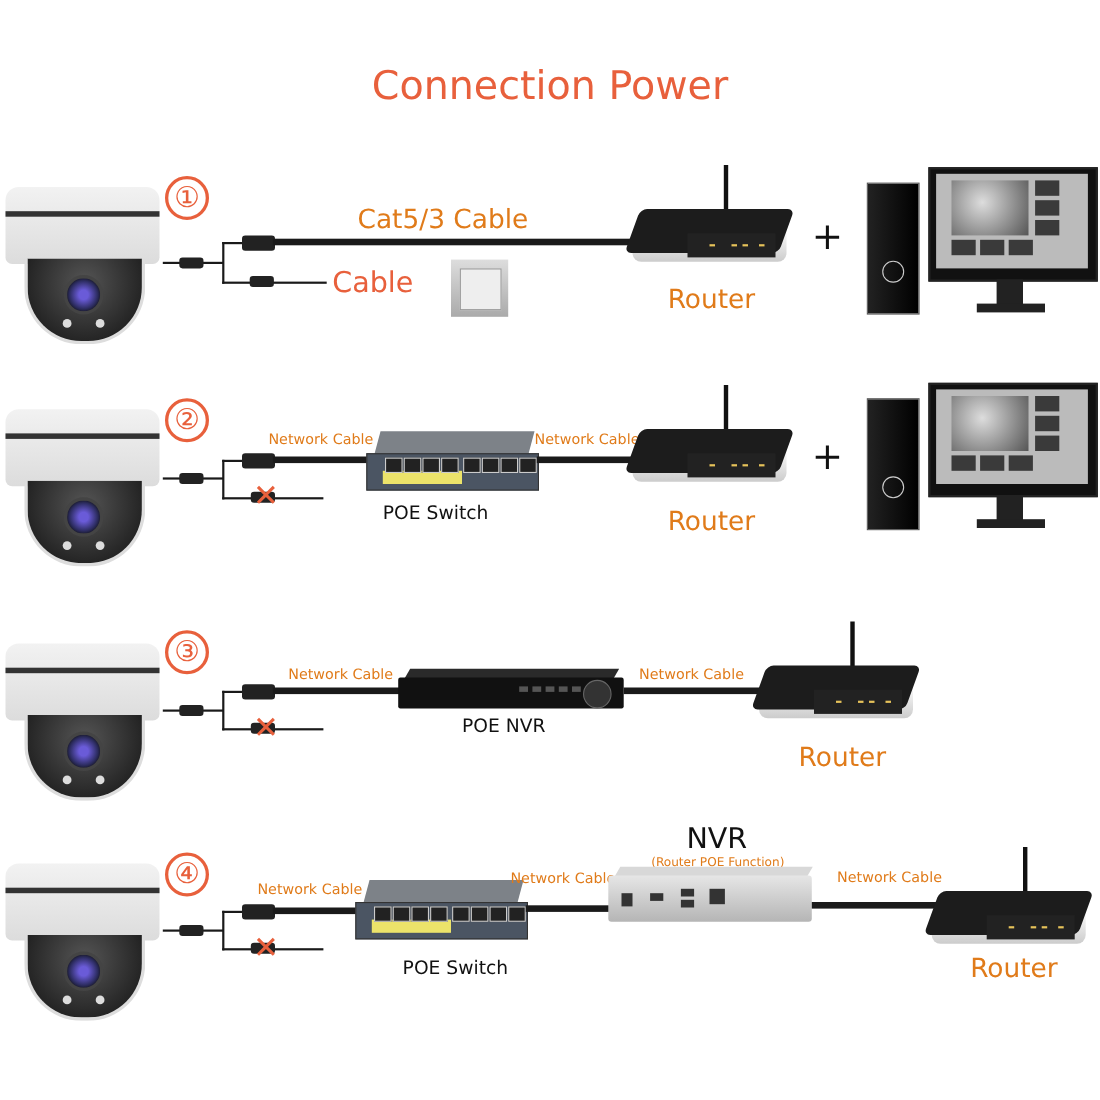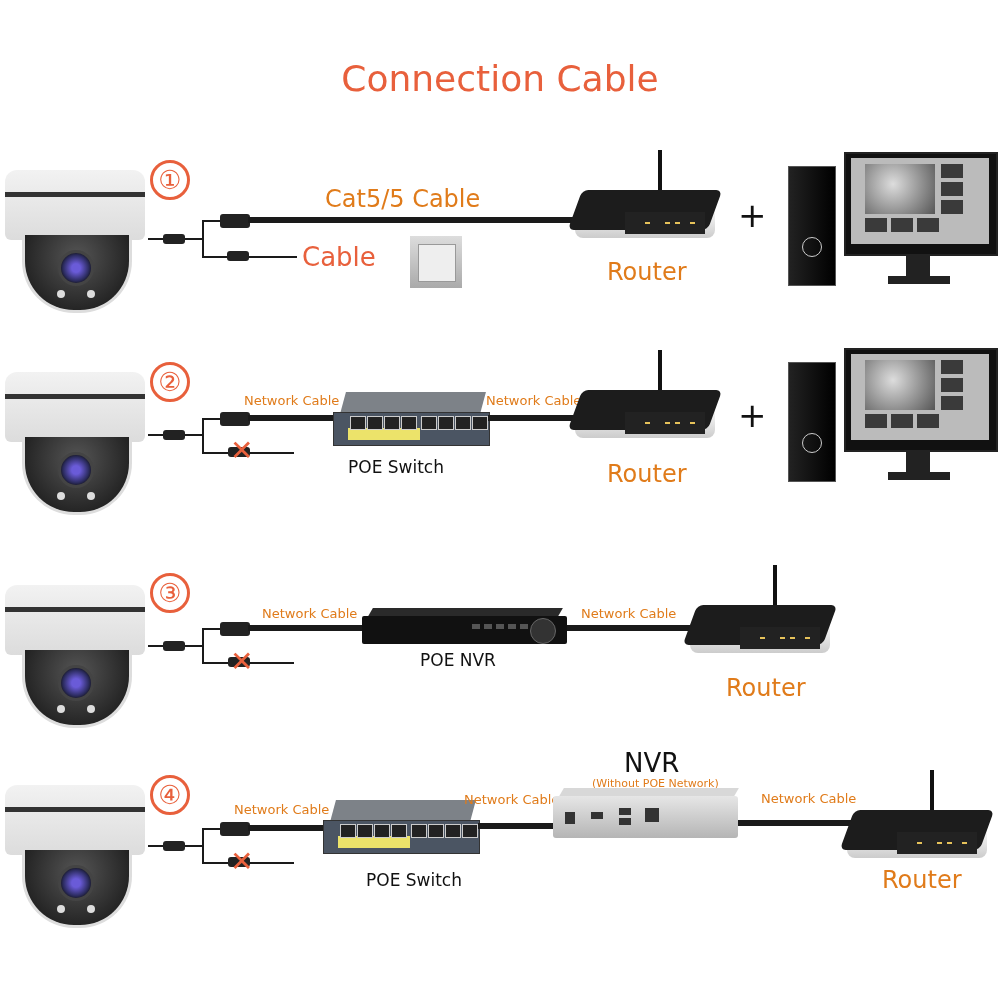--- a/index.html
+++ b/index.html
@@ -59,41 +59,41 @@
   
   .socket{width:52px;height:52px;background:linear-gradient(#ddd,#aaa);}
   .socket-inner{position:absolute;left:8px;top:8px;width:36px;height:36px;background:#eee;border:1px solid #999;}
   .plug{width:22px;height:10px;background:#222;border-radius:3px;}
   .xmark{color:#e8603c;font-size:28px;font-weight:bold;line-height:28px;}
   .plus{font-size:34px;color:#111;}
 </style>
 </head>
 <body>
 
-<div class="abs title">Connection Cable</div>
+<div class="abs title">Connection Power</div>
 
 <div>
   <div class="abs camera" style="left:0;top:170px;">
     <div class="cam-top"></div>
       <div class="cam-ring"></div>
       <div class="cam-dome"></div>
       <div class="cam-lens"></div>
     <div class="cam-led" style="left:57px;top:120px;"></div>
       <div class="cam-led" style="left:87px;top:120px;"></div>
   </div>
   <div class="abs num" style="left:150px;top:160px;">①</div>
   <div class="abs thin" style="left:148px;top:238px;width:55px;"></div>
   <div class="abs plug" style="left:163px;top:234px;"></div>
   <div class="abs vthin" style="left:202px;top:220px;height:38px;"></div>
   <div class="abs thin" style="left:202px;top:220px;width:25px;"></div>
   <div class="abs plug" style="left:220px;top:214px;width:30px;height:14px;"></div>
   <div class="abs cable" style="left:248px;top:217px;width:340px;"></div>
   <div class="abs thin" style="left:202px;top:256px;width:95px;"></div>
   <div class="abs plug" style="left:227px;top:251px;"></div>
-  <div class="abs lbl-orange" style="left:325px;top:185px;font-size:24px;">Cat5/5 Cable</div>
+  <div class="abs lbl-orange" style="left:325px;top:185px;font-size:24px;">Cat5/3 Cable</div>
   <div class="abs lbl-red" style="left:302px;top:242px;font-size:26px;">Cable</div>
   <div class="abs socket" style="left:410px;top:236px;">
       <div class="socket-inner"></div>
     </div>
   <div class="abs router" style="left:570px;top:150px;">
     <div class="router-ant"></div>
       <div class="router-base"></div>
       <div class="router-body"></div>
       <div class="router-panel"></div>
     <div class="router-led" style="left:75px;"></div>
@@ -267,21 +267,21 @@
       <div class="sw-port" style="left:68px;"></div>
     <div class="sw-port" style="left:88px;"></div>
       <div class="sw-port" style="left:105px;"></div>
       <div class="sw-port" style="left:122px;"></div>
       <div class="sw-port" style="left:139px;"></div>
   </div>
   <div class="abs black" style="left:366px;top:870px;font-size:17px;">POE Switch</div>
   <div class="abs cable" style="left:478px;top:823px;width:80px;"></div>
   <div class="abs lbl-orange small" style="left:464px;top:792px;">Network Cable</div>
   <div class="abs black" style="left:624px;top:748px;font-size:26px;">NVR</div>
-  <div class="abs lbl-orange" style="left:592px;top:777px;font-size:11px;">(Without POE Network)</div>
+  <div class="abs lbl-orange" style="left:592px;top:777px;font-size:11px;">(Router POE Function)</div>
   <div class="abs nvr2" style="left:553px;top:788px;">
     <div class="nvr2-top"></div>
       <div class="nvr2-body"></div>
     <div class="nvr2-port" style="left:12px;top:24px;width:10px;height:12px;"></div>
     <div class="nvr2-port" style="left:38px;top:24px;width:12px;height:7px;"></div>
     <div class="nvr2-port" style="left:66px;top:20px;width:12px;height:7px;"></div>
     <div class="nvr2-port" style="left:66px;top:30px;width:12px;height:7px;"></div>
     <div class="nvr2-port" style="left:92px;top:20px;width:14px;height:14px;"></div>
   </div>
   <div class="abs cable" style="left:738px;top:820px;width:120px;"></div>

